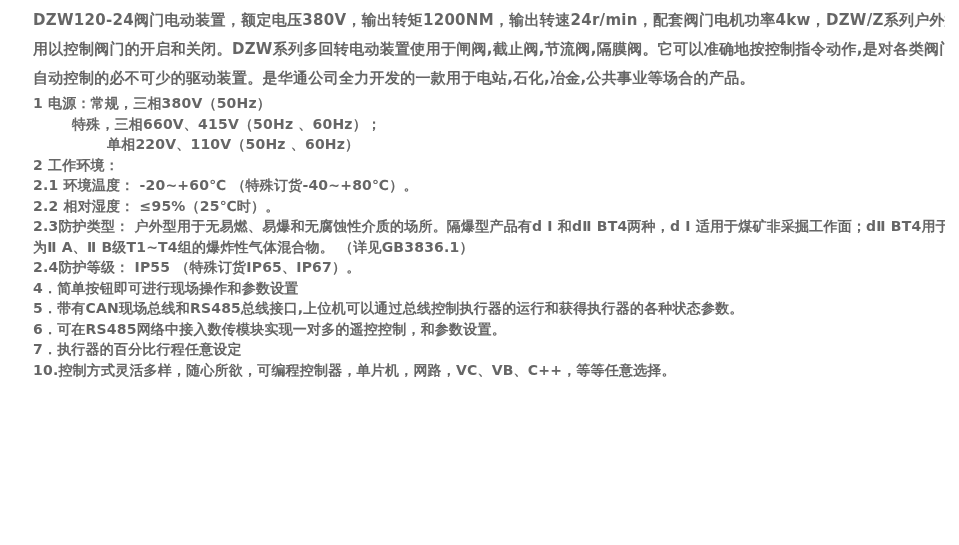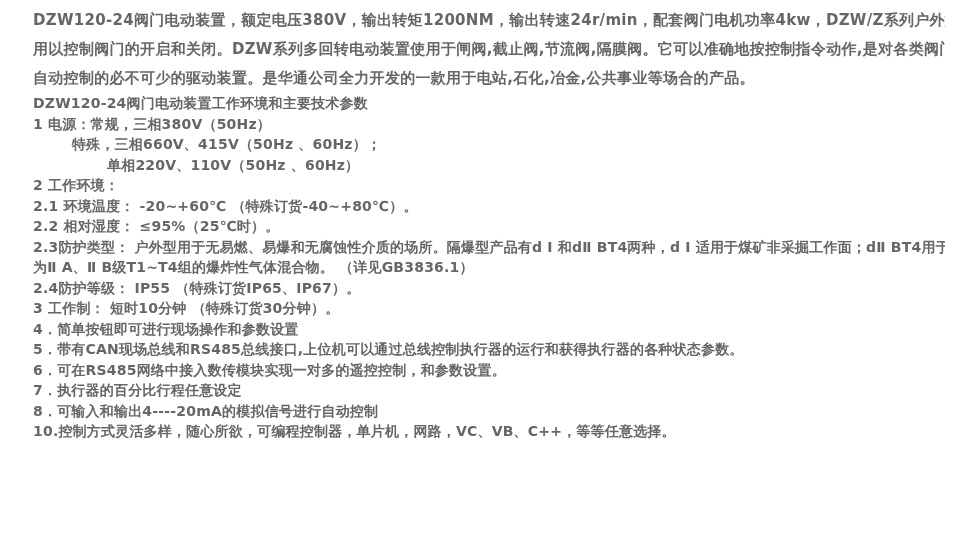--- a/index.html
+++ b/index.html
@@ -43,21 +43,20 @@
 
   <div class="intro">
 
       <div class="line intro-line">DZW120-24阀门电动装置，额定电压380V，输出转矩1200NM，输出转速24r/min，配套阀门电机功率4kw，DZW/Z系列户外型阀门电动装置是电动阀门的驱动装置，</div>
 
       <div class="line intro-line">用以控制阀门的开启和关闭。DZW系列多回转电动装置使用于闸阀,截止阀,节流阀,隔膜阀。它可以准确地按控制指令动作,是对各类阀门,风门实现远控,集控和</div>
 
       <div class="line intro-line">自动控制的必不可少的驱动装置。是华通公司全力开发的一款用于电站,石化,冶金,公共事业等场合的产品。</div>
     </div>
 
-  <div class="line body-line">DZW120-24阀门电动装置工作环境和主要技术参数</div>
 
   <div class="tech-specs">
 
       <div class="line body-line ind0">1 电源：常规，三相380V（50Hz）</div>
 
       <div class="line body-line ind1">特殊，三相660V、415V（50Hz 、60Hz）；</div>
 
       <div class="line body-line ind2">单相220V、110V（50Hz 、60Hz）</div>
 
       <div class="line body-line ind0">2 工作环境：</div>
@@ -65,36 +64,34 @@
       <div class="line body-line ind0">2.1 环境温度： -20~+60℃ （特殊订货-40~+80℃）。</div>
 
       <div class="line body-line ind0">2.2 相对湿度： ≤95%（25℃时）。</div>
 
       <div class="line body-line ind0">2.3防护类型： 户外型用于无易燃、易爆和无腐蚀性介质的场所。隔爆型产品有d I 和dⅡ BT4两种，d I 适用于煤矿非采掘工作面；dⅡ BT4用于工厂，适用于环境</div>
 
       <div class="line body-line ind0">为Ⅱ A、Ⅱ B级T1~T4组的爆炸性气体混合物。 （详见GB3836.1）</div>
 
       <div class="line body-line ind0">2.4防护等级： IP55 （特殊订货IP65、IP67）。</div>
 
-      <div class="line body-line ind0">3 工作制： 短时10分钟 （特殊订货30分钟）。</div>
     </div>
 
 
   <div class="features">
 
 
 
 
       <div class="line body-line">4．简单按钮即可进行现场操作和参数设置</div>
 
       <div class="line body-line">5．带有CAN现场总线和RS485总线接口,上位机可以通过总线控制执行器的运行和获得执行器的各种状态参数。</div>
 
       <div class="line body-line">6．可在RS485网络中接入数传模块实现一对多的遥控控制，和参数设置。</div>
 
       <div class="line body-line">7．执行器的百分比行程任意设定</div>
 
-      <div class="line body-line">8．可输入和输出4----20mA的模拟信号进行自动控制</div>
 
 
       <div class="line body-line">10.控制方式灵活多样，随心所欲，可编程控制器，单片机，网路，VC、VB、C++，等等任意选择。</div>
     </div>
 
 </div>
 
 </body></html>

